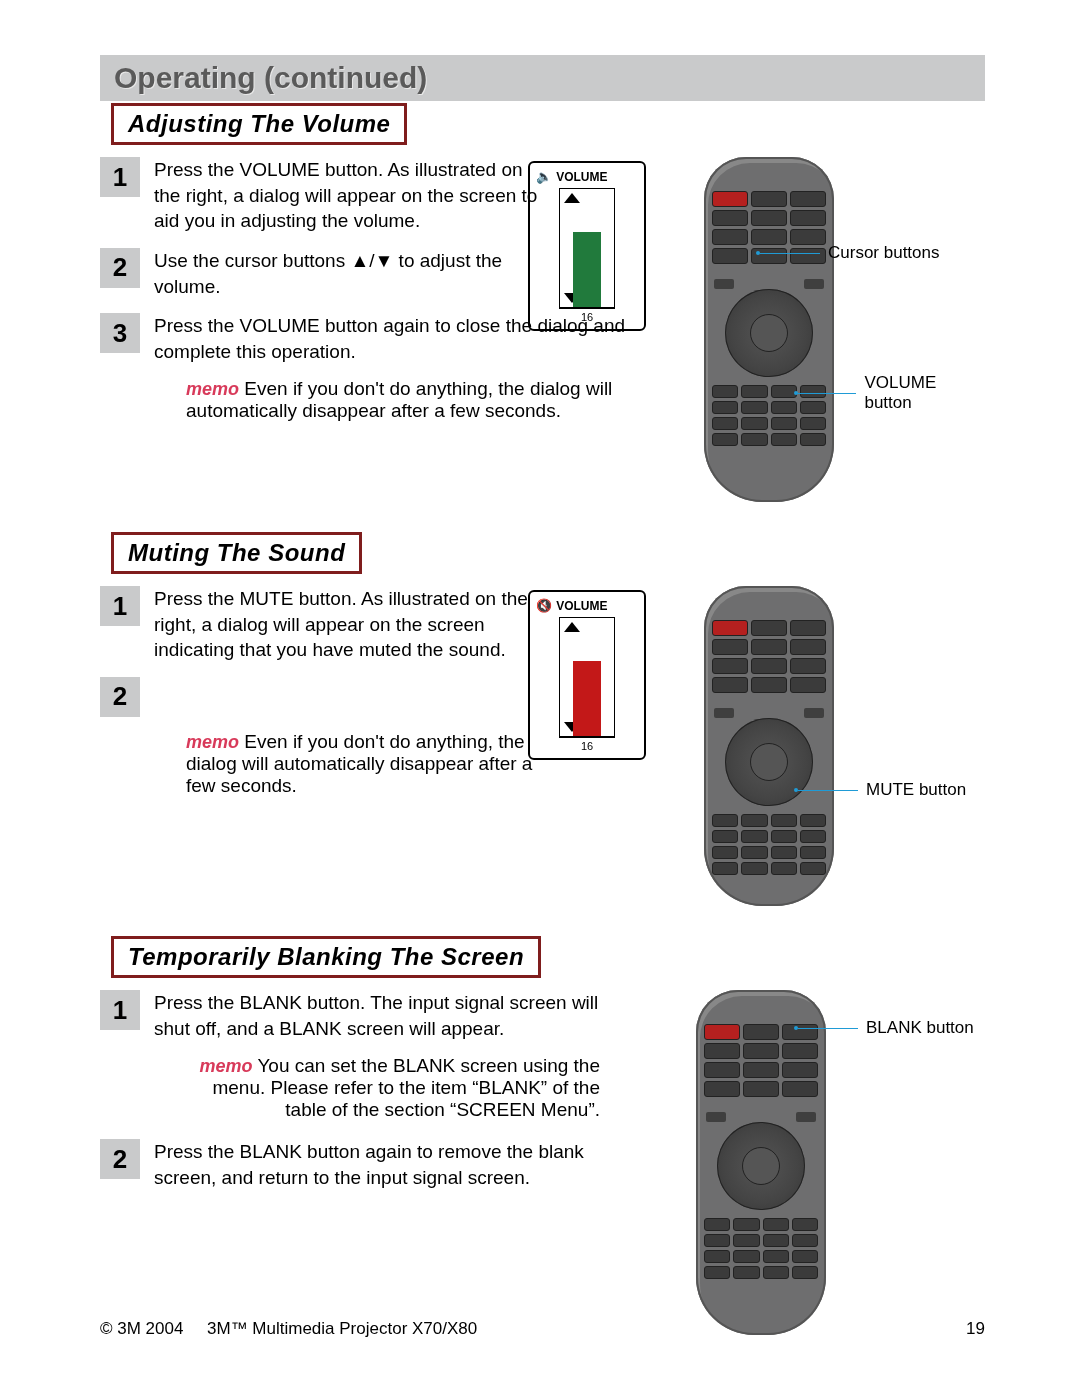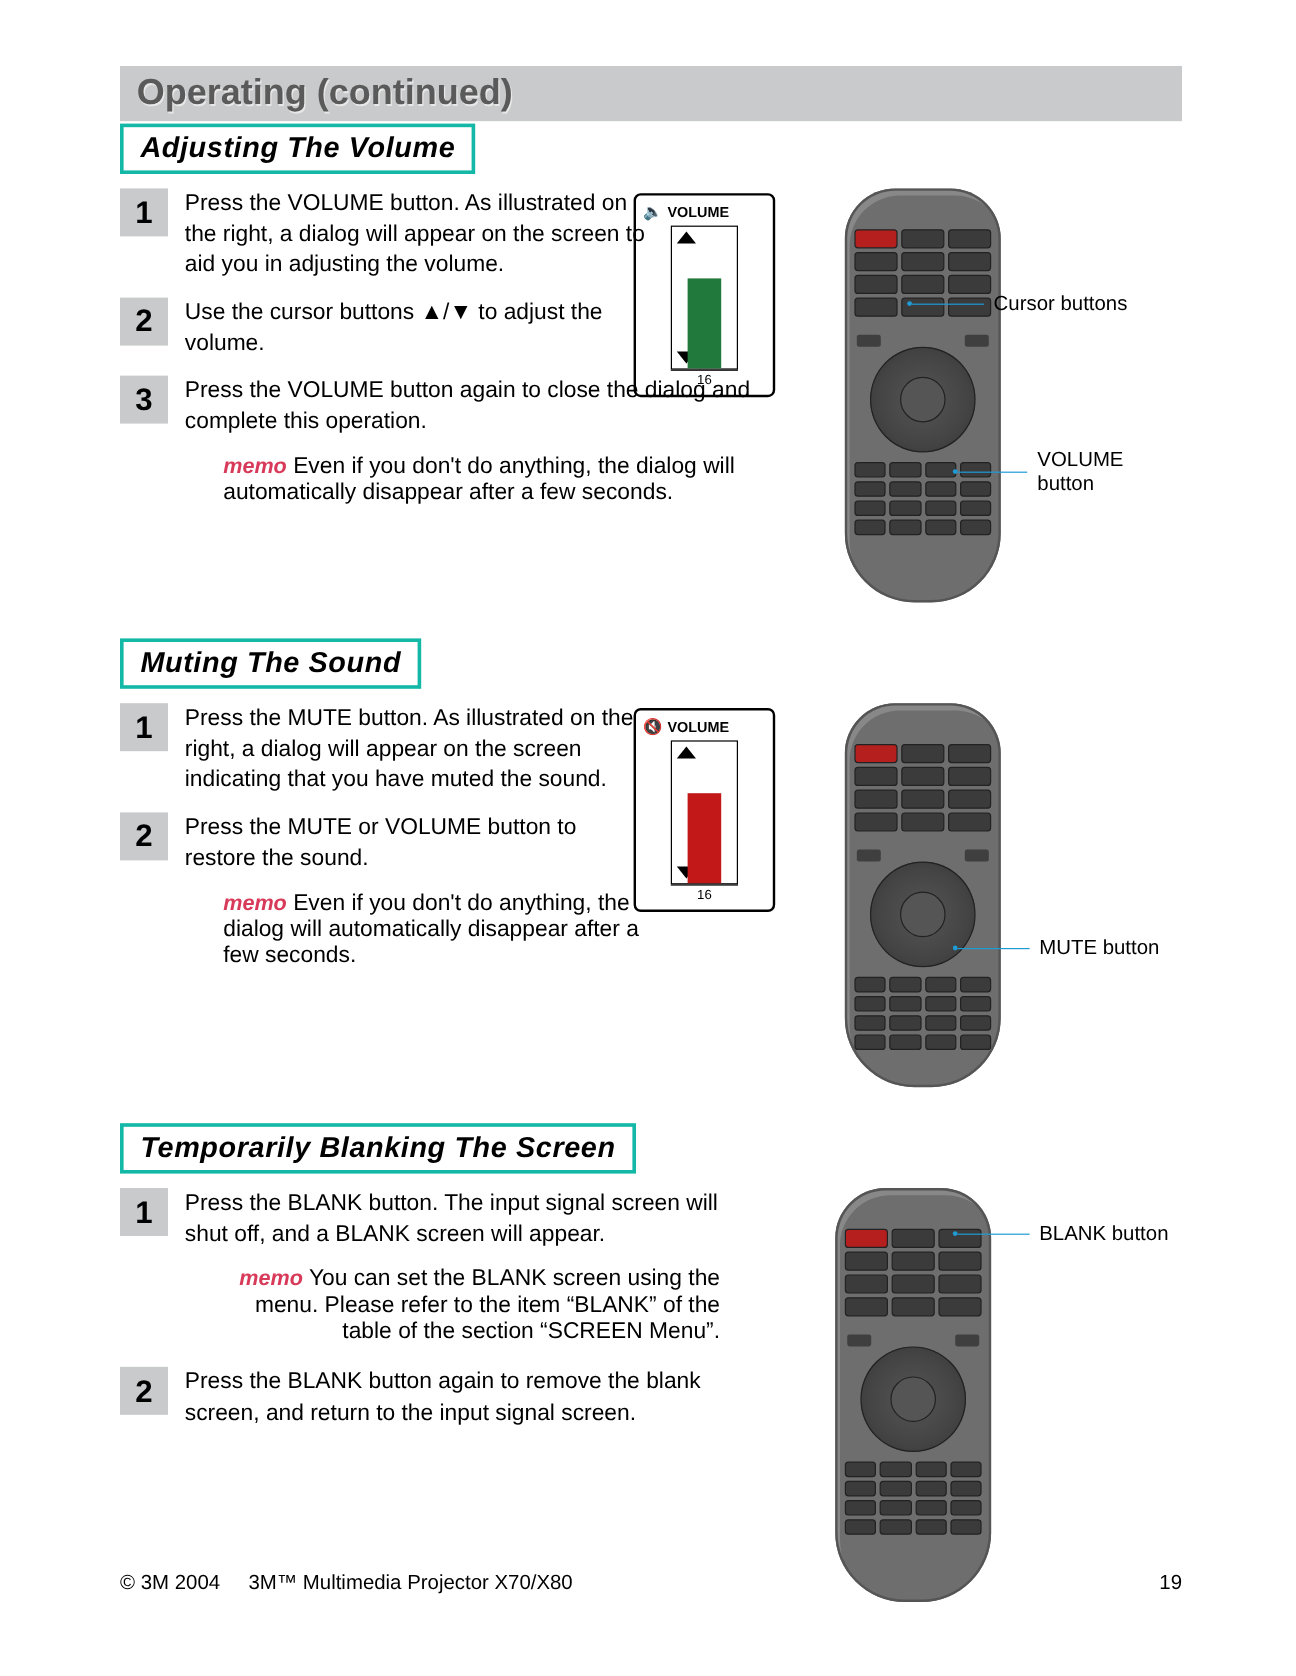--- a/index.html
+++ b/index.html
@@ -18,24 +18,25 @@
   .page-header {
     background: #c9cacb;
     font-size: 30px;
     font-weight: bold;
     color: #5a5a5a;
     padding: 6px 14px;
     margin-bottom: 2px;
     text-shadow: 1px 1px 0 #e8e8e8;
   }
   .section-headbox {
-    border: 3px solid #14b8a6;
+    border: 3px solid #7f1d1d;
     display: inline-block;
     padding: 4px 14px;
     margin-bottom: 12px;
+    margin-left: 11px;
   }
   .section-headbox span {
     font-style: italic;
     font-weight: 900;
     font-size: 24px;
     letter-spacing: 0.5px;
   }
   .content-row {
     display: flex;
     align-items: flex-start;
@@ -144,21 +145,21 @@
   }
   .pointer .line {
     width: 60px; height: 1px; background: #1f9bd6; position: relative;
   }
   .pointer .line::before {
     content: ""; position: absolute; width: 4px; height: 4px; border-radius: 50%;
     background: #1f9bd6; left: -4px; top: -1.5px;
   }
   .section-block { position: relative; margin-bottom: 30px; }
   .footer {
-    position: absolute; left: 100px; right: 95px; bottom: 68px;
+    position: absolute; left: 100px; right: 95px; bottom: 58px;
     display: flex; justify-content: space-between;
     font-size: 17px;
   }
 </style>
 </head>
 <body>
 
 <div class="page">
   <div class="page-header">Operating (continued)</div>
 
@@ -245,21 +246,20 @@
   <div class="section-block">
     <div class="section-headbox"><span>Muting The Sound</span></div>
     <div class="content-row">
       <div class="left-col">
         <div class="step">
           <div class="stepnum">1</div>
           <div class="steptext">Press the MUTE button. As illustrated on the right, a dialog will appear on the screen indicating that you have muted the sound.</div>
         </div>
         <div class="step">
           <div class="stepnum">2</div>
-          <div class="steptext">Press the MUTE or VOLUME button to restore the sound.</div>
         </div>
         <div class="memo" style="max-width:370px;"><strong>memo</strong><span> Even if you don't do anything, the dialog will automatically disappear after a few seconds.</span></div>
       </div>
 
       <div class="dialog" style="margin-left:-120px; margin-top:4px;">
         <div class="dlg-title">
             <span class="spk" style="color:#c31818;">🔇</span>
             <span>VOLUME</span>
           </div>
         <div class="bar-area">

